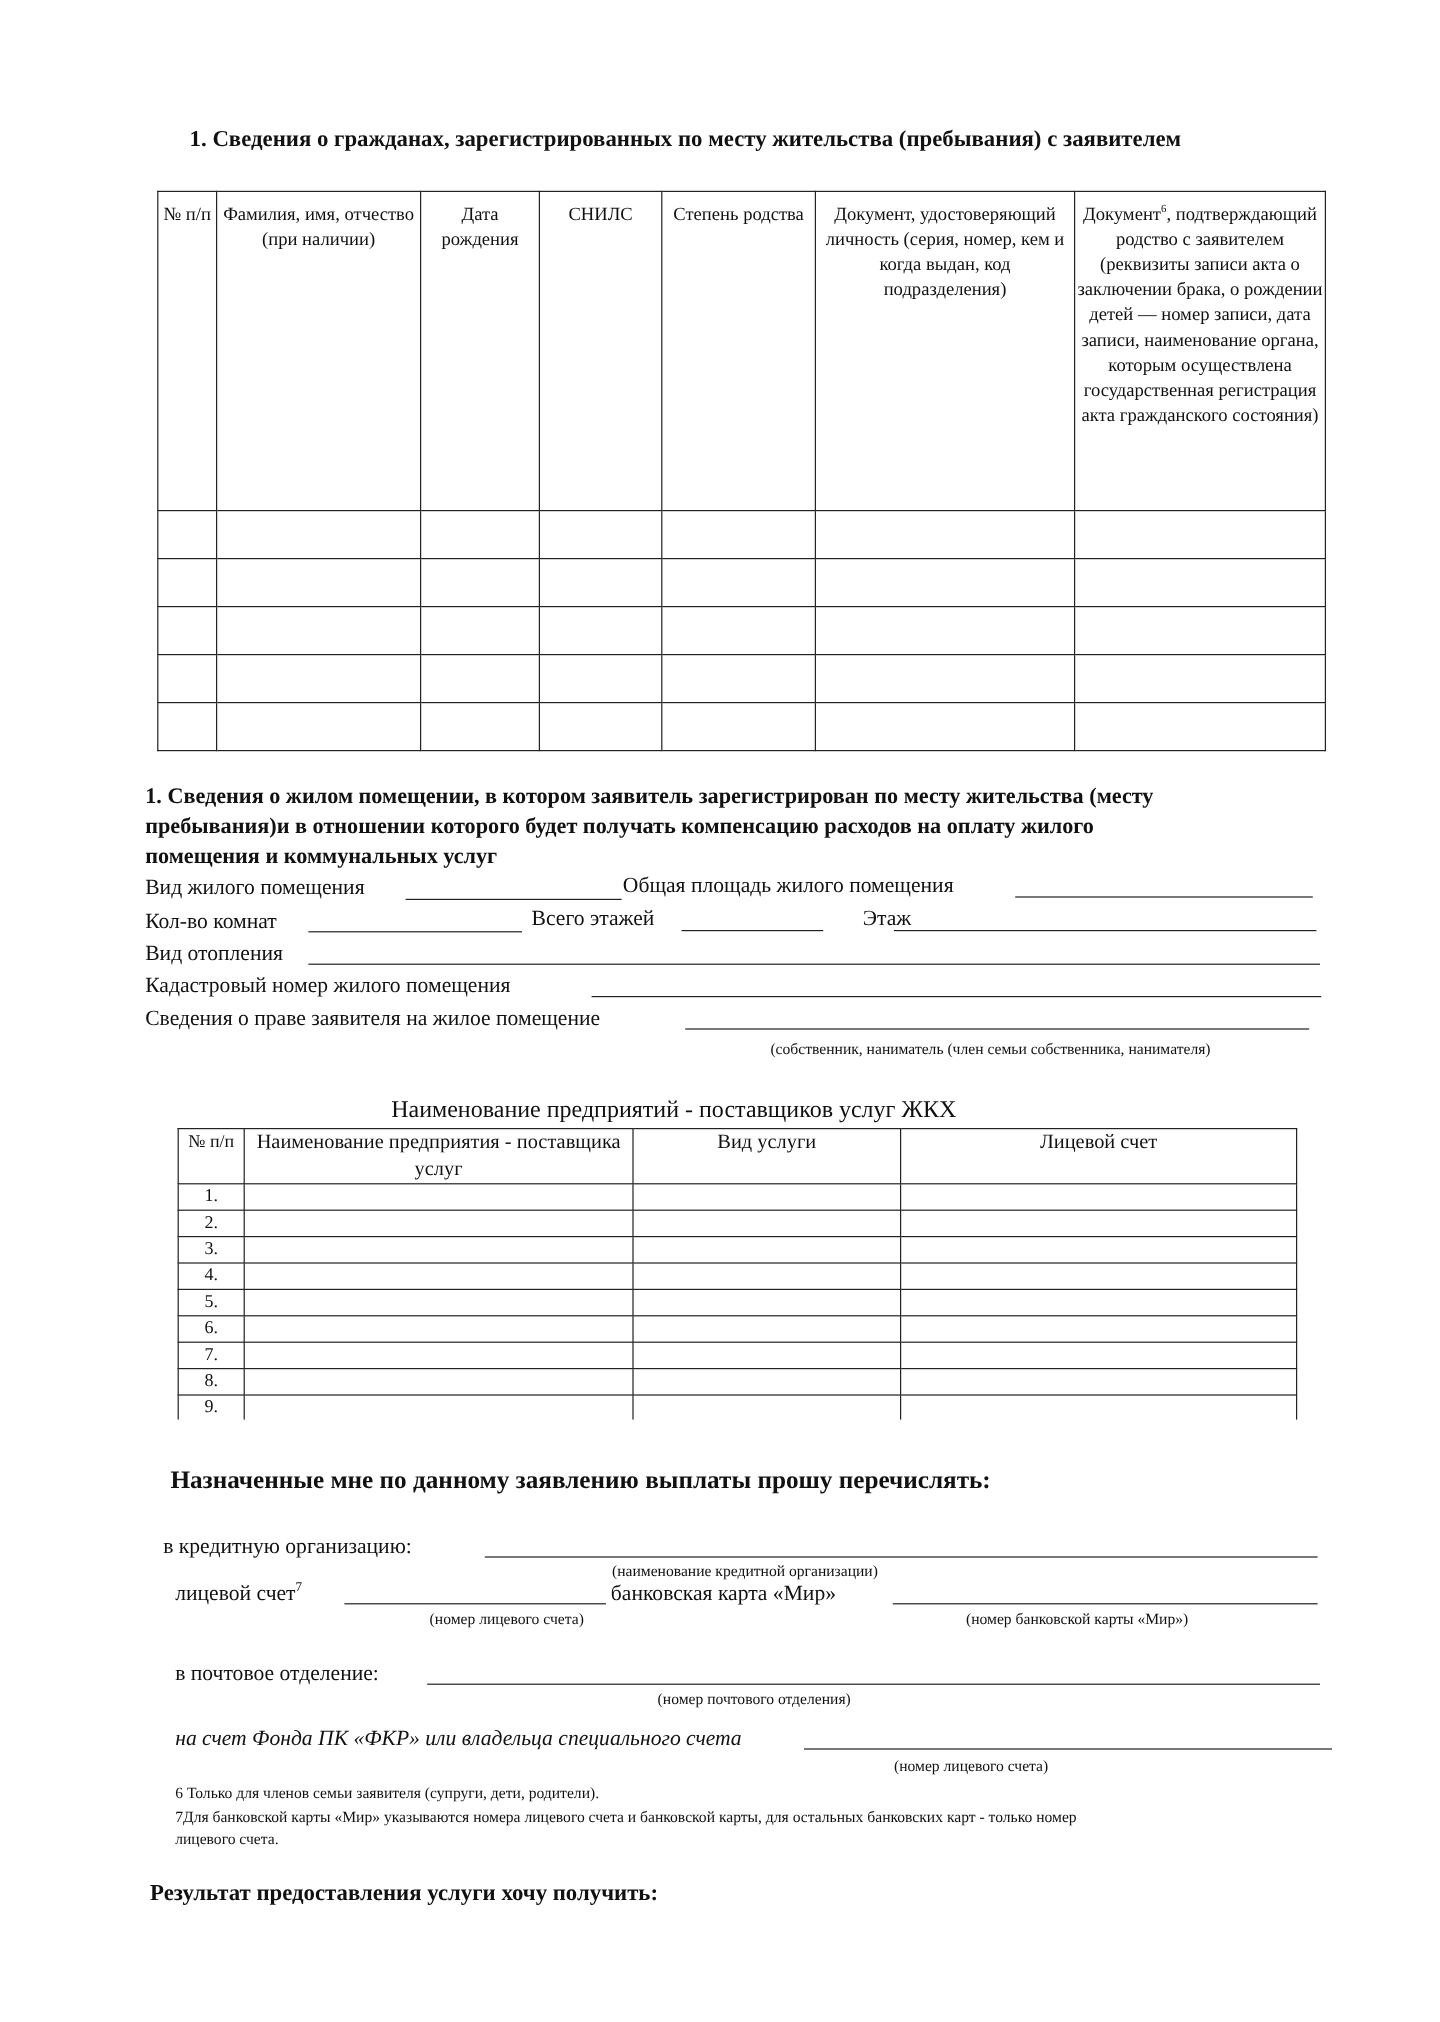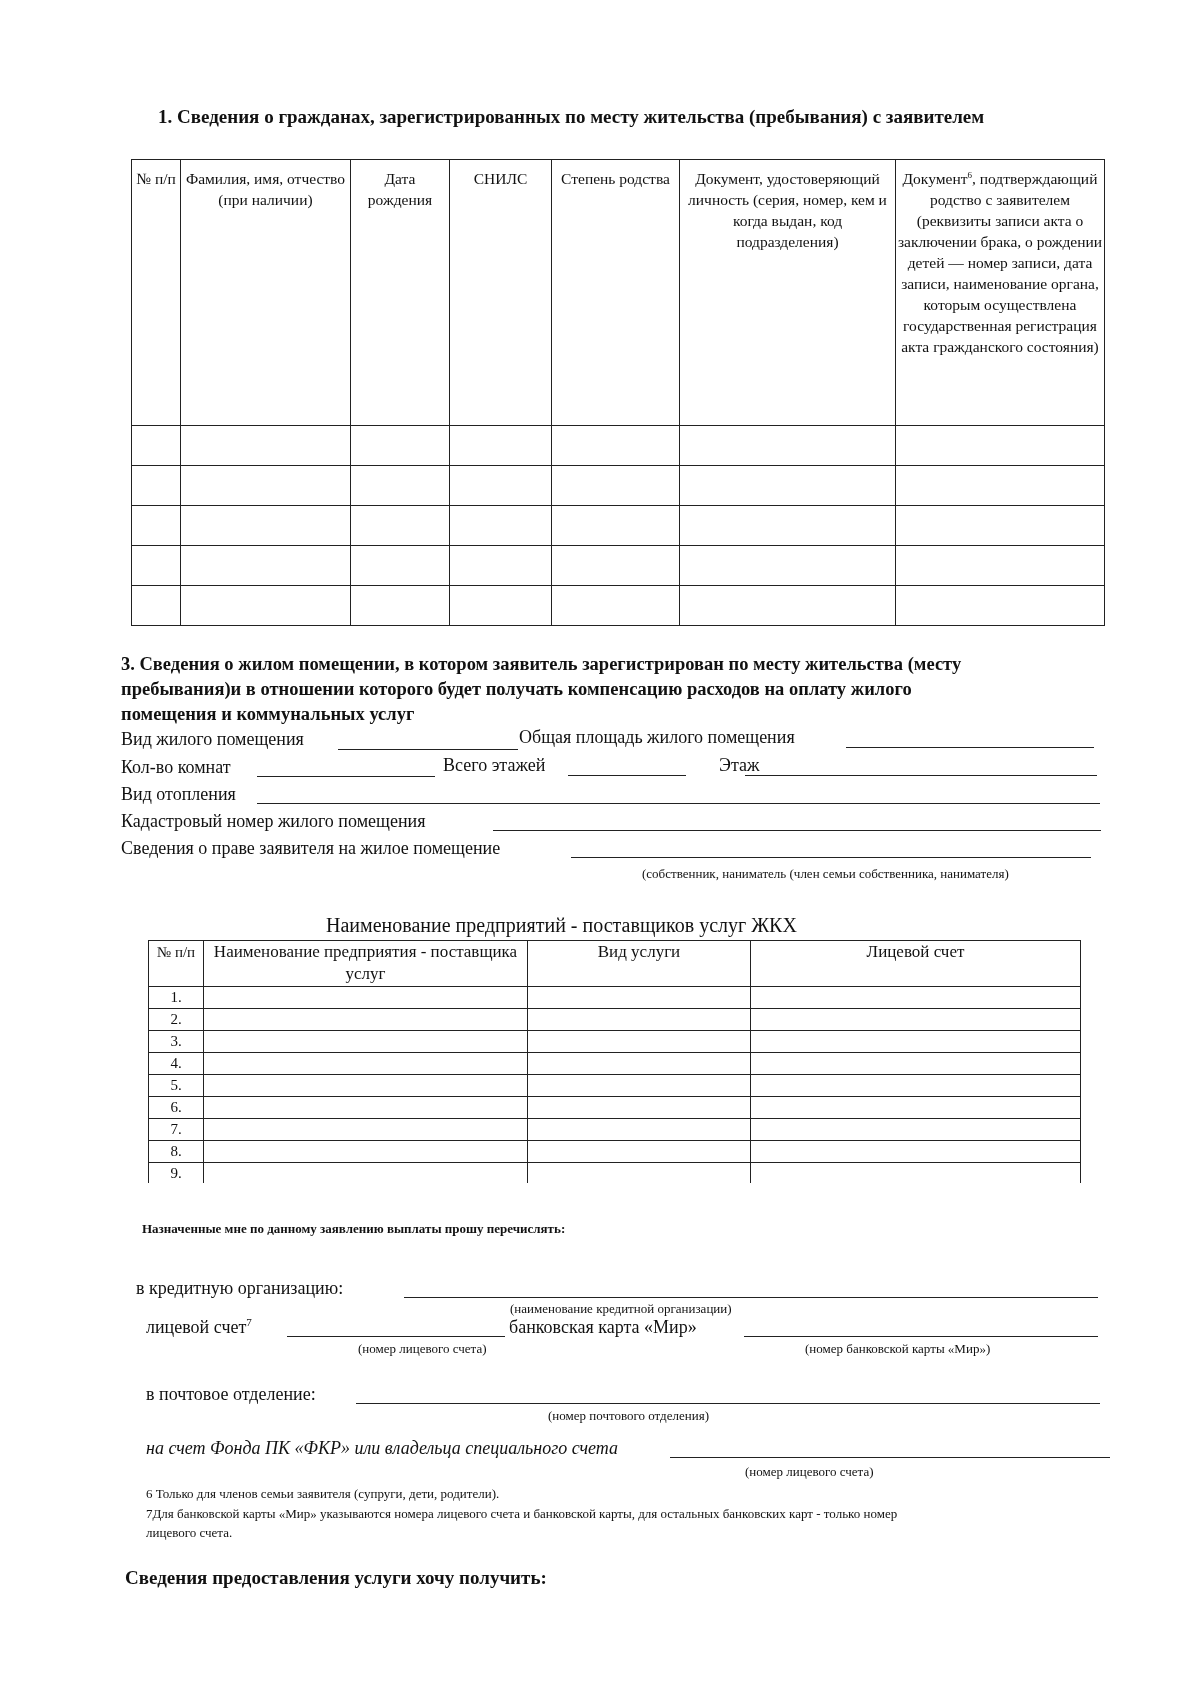--- a/index.html
+++ b/index.html
@@ -88,21 +88,21 @@
         <td></td>
         <td></td>
         <td></td>
         <td></td>
         <td></td>
         <td></td>
   </tr>
 </tbody>
   </table>
 
-<div class="abs h1" style="left:121px; top:654px; font-size:18.5px;">3. Сведения о жилом помещении, в котором заявитель зарегистрирован по месту жительства (месту</div>
+<div class="abs h1" style="left:121px; top:654px; font-size:18.5px;">1. Сведения о жилом помещении, в котором заявитель зарегистрирован по месту жительства (месту</div>
 <div class="abs h1" style="left:121px; top:679px; font-size:18.5px;">пребывания)и в отношении которого будет получать компенсацию расходов на оплату жилого</div>
 <div class="abs h1" style="left:121px; top:704px; font-size:18.5px;">помещения и коммунальных услуг</div>
 
 <div class="abs txt" style="left:121px; top:729px;">Вид жилого помещения</div>
 <div class="line" style="left:338px; top:749px; width:180px;"></div>
 <div class="abs txt" style="left:519px; top:727px;">Общая площадь жилого помещения</div>
 <div class="line" style="left:846px; top:747px; width:248px;"></div>
 
 <div class="abs txt" style="left:121px; top:757px;">Кол-во комнат</div>
 <div class="line" style="left:257px; top:776px; width:178px;"></div>
@@ -187,21 +187,21 @@
       </tr>
   <tr style="height:20px;">
         <td class="num" style="border-bottom:none;">9.</td>
         <td style="border-bottom:none;"></td>
         <td style="border-bottom:none;"></td>
         <td style="border-bottom:none;"></td>
       </tr>
 </tbody>
   </table>
 
-<div class="abs h1" style="left:142px; top:1221px; font-size:13px;">Назначенные мне по данному заявлению выплаты прошу перечислять:</div>
+<div class="abs h1" style="left:142px; top:1221px; font-size:21px;">Назначенные мне по данному заявлению выплаты прошу перечислять:</div>
 
 <div class="abs txt" style="left:136px; top:1278px;">в кредитную организацию:</div>
 <div class="line" style="left:404px; top:1297px; width:694px;"></div>
 <div class="abs small" style="left:510px; top:1301px;">(наименование кредитной организации)</div>
 
 <div class="abs txt" style="left:146px; top:1317px;">
   <span>лицевой счет</span><sup style="font-size:11px;">7</sup>
 </div>
 <div class="line" style="left:287px; top:1336px; width:218px;"></div>
 <div class="abs txt" style="left:509px; top:1317px;">банковская карта «Мир»</div>
@@ -214,13 +214,13 @@
 <div class="abs small" style="left:548px; top:1408px;">(номер почтового отделения)</div>
 
 <div class="abs txt" style="left:146px; top:1438px;font-style:italic;">на счет Фонда ПК «ФКР» или владельца специального счета</div>
 <div class="line" style="left:670px; top:1457px; width:440px;"></div>
 <div class="abs small" style="left:745px; top:1464px;">(номер лицевого счета)</div>
 
 <div class="abs small" style="left:146px; top:1486px;">6 Только для членов семьи заявителя (супруги, дети, родители).</div>
 <div class="abs small" style="left:146px; top:1506px;">7Для банковской карты «Мир» указываются номера лицевого счета и банковской карты, для остальных банковских карт - только номер</div>
 <div class="abs small" style="left:146px; top:1525px;">лицевого счета.</div>
 
-<div class="abs h1" style="left:125px; top:1567px; font-size:19px;">Сведения предоставления услуги хочу получить:</div>
+<div class="abs h1" style="left:125px; top:1567px; font-size:19px;">Результат предоставления услуги хочу получить:</div>
 
 </body></html>

